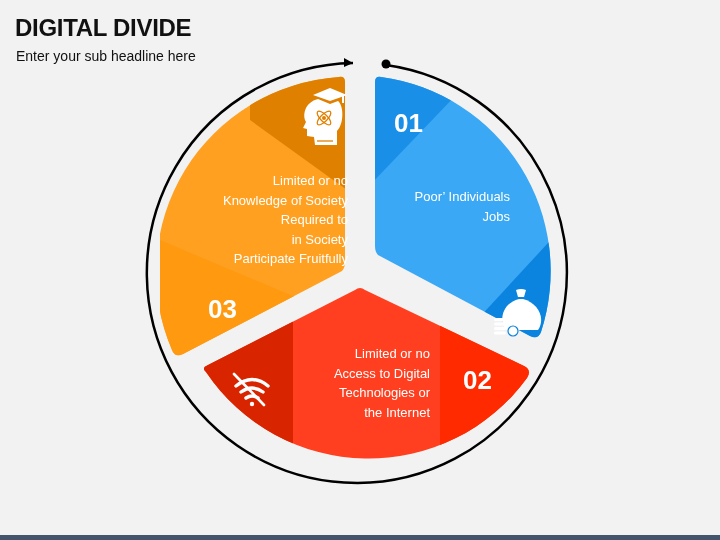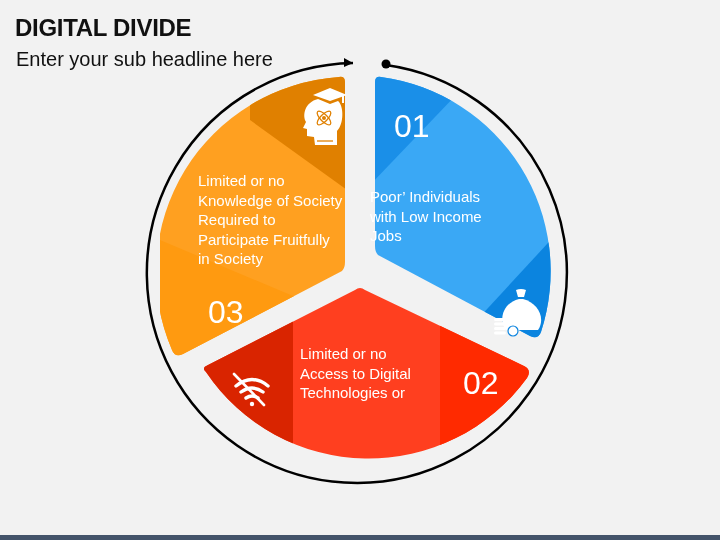--- a/index.html
+++ b/index.html
@@ -1,22 +1,22 @@
 <!DOCTYPE html>
 <html><head>
 <meta charset="utf-8">
 <style>
   html,body{margin:0;padding:0;}
   body{width:720px;height:540px;background:#f2f2f2;position:relative;overflow:hidden;font-family:"Liberation Sans",sans-serif;}
   .title{position:absolute;left:15px;top:14px;font-size:24px;font-weight:bold;color:#111;letter-spacing:-0.3px;}
-  .subtitle{position:absolute;left:16px;top:48px;font-size:20px;color:#111;}
+  .subtitle{position:absolute;left:16px;top:48px;font-size:14px;color:#111;}
   .footer{position:absolute;left:0;bottom:0;width:720px;height:5px;background:#44546a;}
   svg.diagram{position:absolute;left:0;top:0;}
-  .txt{position:absolute;color:#fff;text-align:left;font-size:15px;line-height:19.5px;}
-  .num{position:absolute;color:#fff;font-size:32px;font-weight:normal;}
+  .txt{position:absolute;color:#fff;text-align:right;font-size:13px;line-height:19.5px;}
+  .num{position:absolute;color:#fff;font-size:26px;font-weight:bold;}
 </style>
 </head>
 <body>
 
 <div class="title">DIGITAL DIVIDE</div>
 <div class="subtitle">Enter your sub headline here</div>
 
 <svg class="diagram" width="720" height="540" viewBox="0 0 720 540">
   <defs>
     <clipPath id="clipBlue">
@@ -82,31 +82,31 @@
     <circle cx="252" cy="404" r="2.2" fill="#fff" stroke="none"></circle>
   </g>
 </svg>
 
 <div class="num" style="left:394px;top:108px;">01</div>
 <div class="num" style="left:463px;top:365px;text-align:right;">02</div>
 <div class="num" style="left:192px;top:294px;margin-left:16px;">03</div>
 
 <div class="txt" style="left:370px;top:187px;width:140px;">
   <div>Poor’ Individuals</div>
-  <div>with Low Income</div>
   <div>Jobs</div>
 </div>
 
 <div class="txt" style="left:300px;top:344px;width:130px;">
   <div>Limited or no</div>
   <div>Access to Digital</div>
   <div>Technologies or</div>
+  <div>the Internet</div>
 </div>
 
 <div class="txt" style="left:198px;top:171px;width:150px;">
   <div>Limited or no</div>
   <div>Knowledge of Society</div>
   <div>Required to</div>
+  <div>in Society</div>
   <div>Participate Fruitfully</div>
-  <div>in Society</div>
 </div>
 
 <div class="footer"></div>
 
 </body></html>

